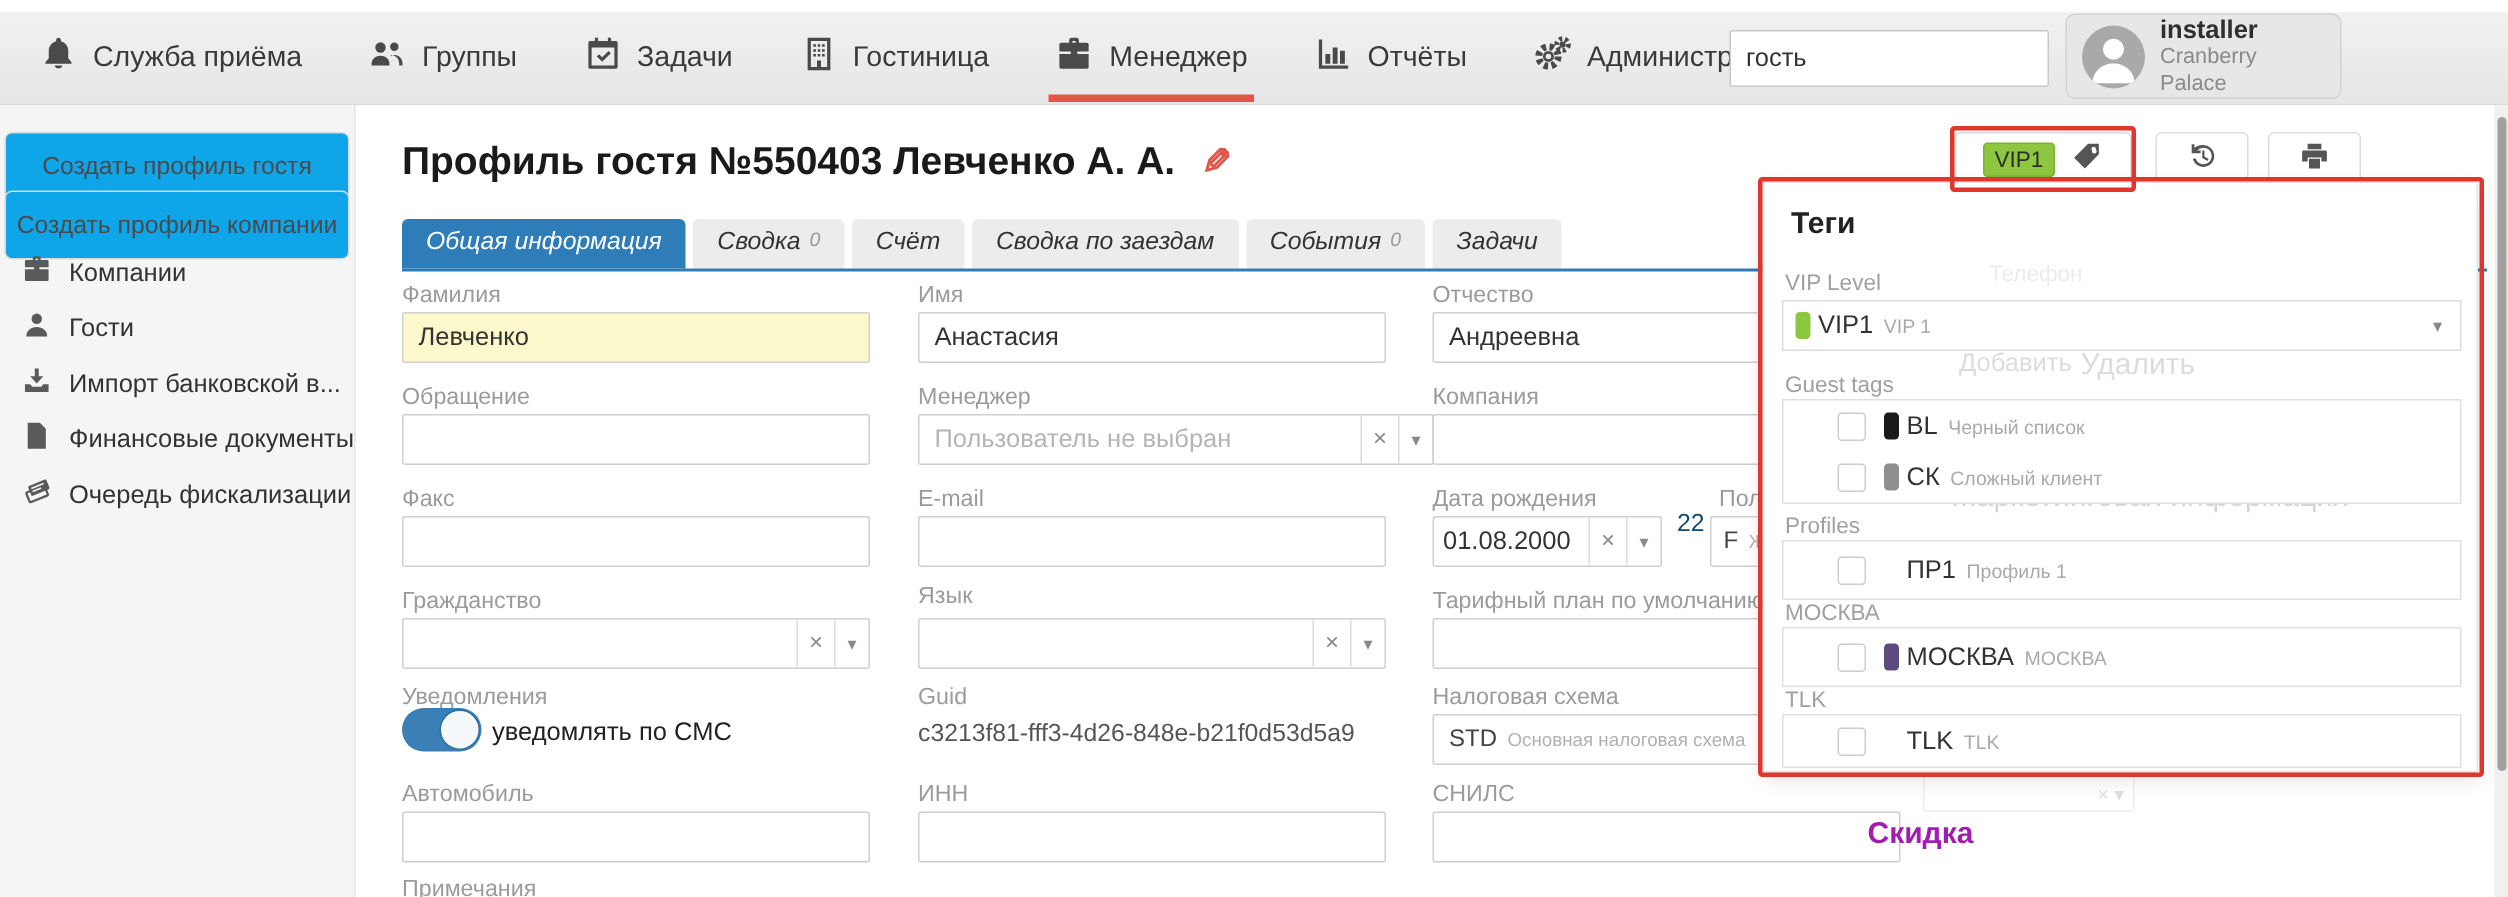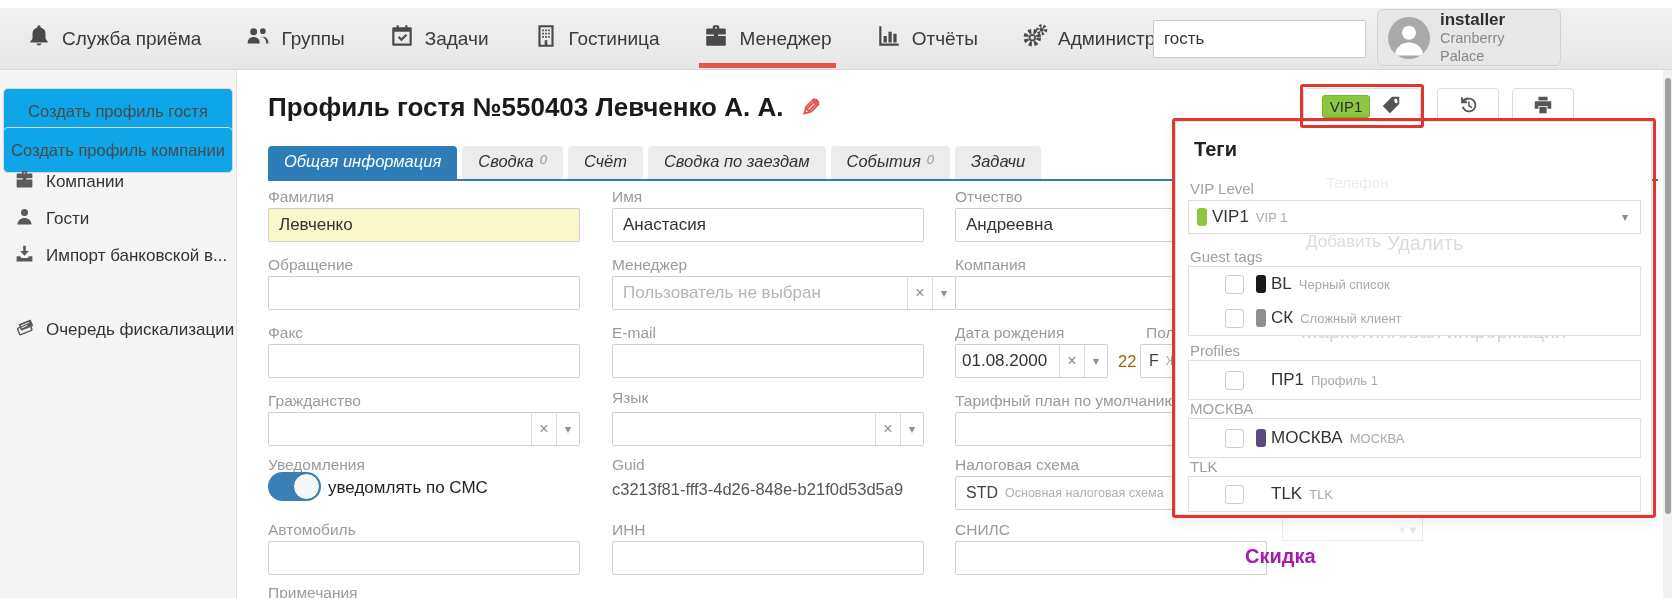--- a/index.html
+++ b/index.html
@@ -207,20 +207,27 @@
         </svg></span>
     <span>Гости</span>
   </div>
   <div class="side-item" style="top:173px">
     <span><svg viewBox="0 0 24 24">
           <path d="M10.5 3h3v6h3.5L12 14.5 7 9h3.5z"></path>
           <path d="M3 15l4 0 1.5 2h7L17 15h4v6H3z"></path>
         </svg></span>
     <span>Импорт банковской в...</span>
   </div>
+  <div class="side-item" style="top:210px">
+    <span><svg viewBox="0 0 24 24" fill="none" stroke="#5a5a5a" stroke-width="1.8">
+          <path d="M6 3h8l4 4v14H6z"></path>
+          <path d="M14 3v4h4"></path>
+        </svg></span>
+    <span>Финансовые документы</span>
+  </div>
   <div class="side-item" style="top:247px">
     <span><svg viewBox="0 0 24 24">
           <g transform="rotate(-22 12 12)">
             <rect x="4" y="10" width="15" height="8" rx="1" fill="none" stroke="#5a5a5a" stroke-width="1.7"></rect>
             <rect x="7" y="6" width="15" height="8" rx="1" fill="#5a5a5a"></rect>
             <line x1="9" y1="8.5" x2="19" y2="8.5" stroke="#f5f5f5" stroke-width="1.2"></line>
             <line x1="9" y1="11" x2="16" y2="11" stroke="#f5f5f5" stroke-width="1.2"></line>
           </g>
         </svg></span>
     <span>Очередь фискализации</span>
@@ -291,21 +298,21 @@
 <div class="flabel" style="left:612px;top:324px">E-mail</div>
 <div class="ibox" style="left:612px;top:344px;width:312px">
     <div class="txt"></div>
   </div>
 <div class="flabel" style="left:955px;top:324px">Дата рождения</div>
 <div class="ibox" style="left:955px;top:344px;width:153px">
   <div class="txt" style="padding:0 6px">01.08.2000</div>
   <div class="seg x">×</div>
   <div class="seg car">▾</div>
 </div>
-<div class="plain-val" style="left:1118px;top:352px;color:#a16207">22</div>
+<div class="plain-val" style="left:1118px;top:340px;color:#0c4a6e">22</div>
 <div class="flabel" style="left:1146px;top:324px">Пол</div>
 <div class="ibox" style="left:1140px;top:344px;width:127px">
   <span class="code-big" style="margin-left:8px">F</span>
   <span class="code-desc">Женский</span>
 </div>
 
 <div class="flabel" style="left:268px;top:392px">Гражданство</div>
 <div class="ibox" style="left:268px;top:412px;width:312px">
   <div class="txt"></div>
   <div class="seg x">×</div>

